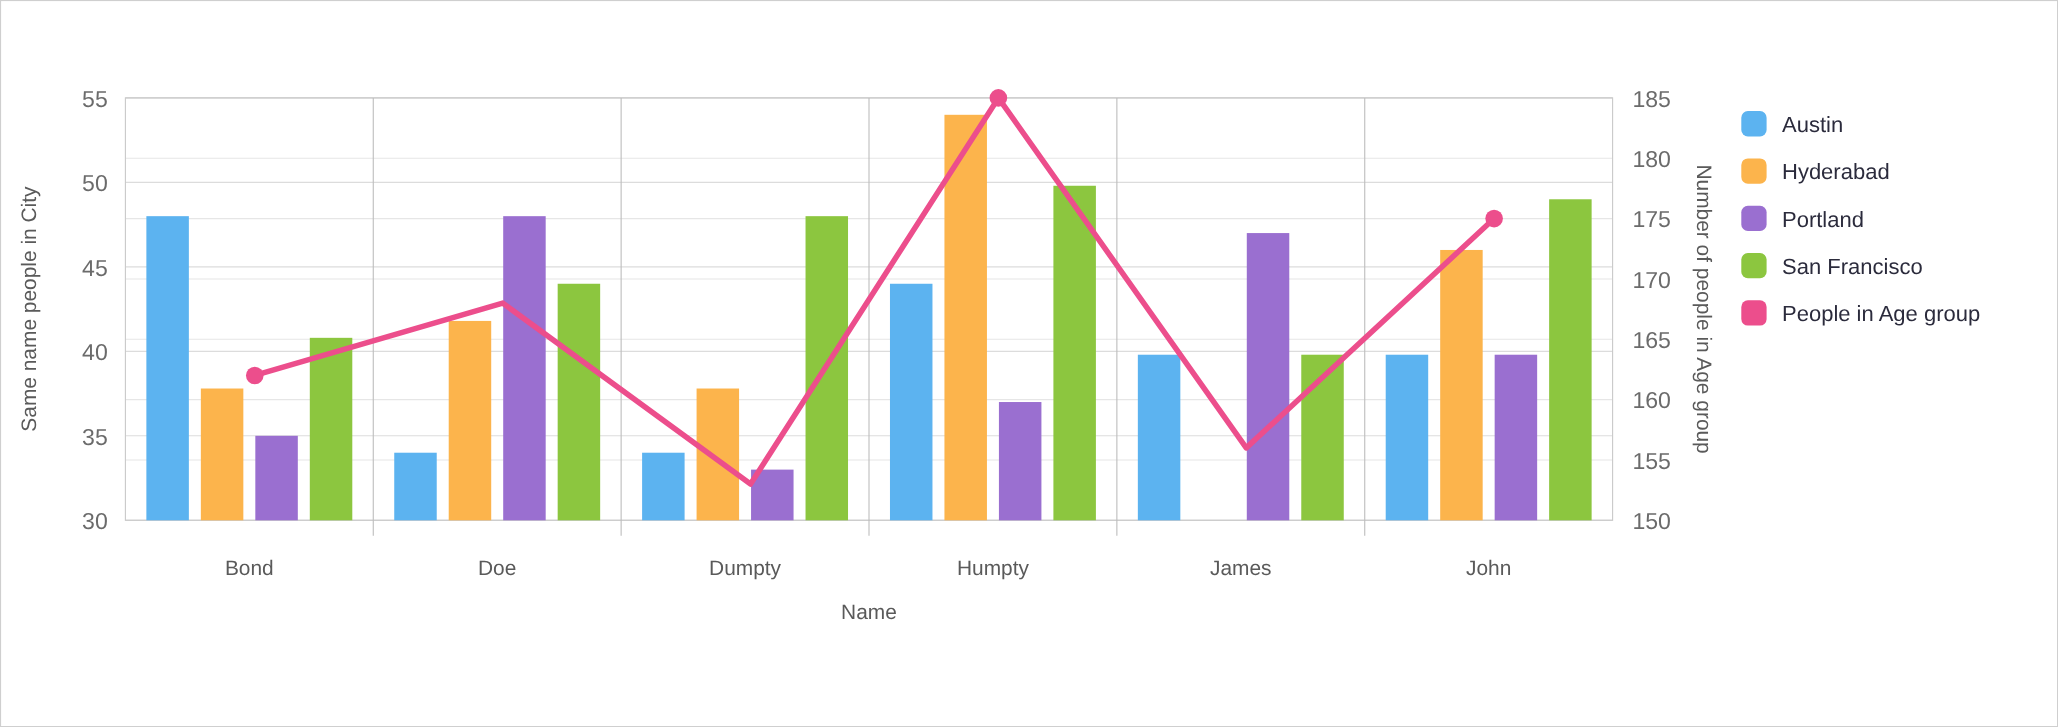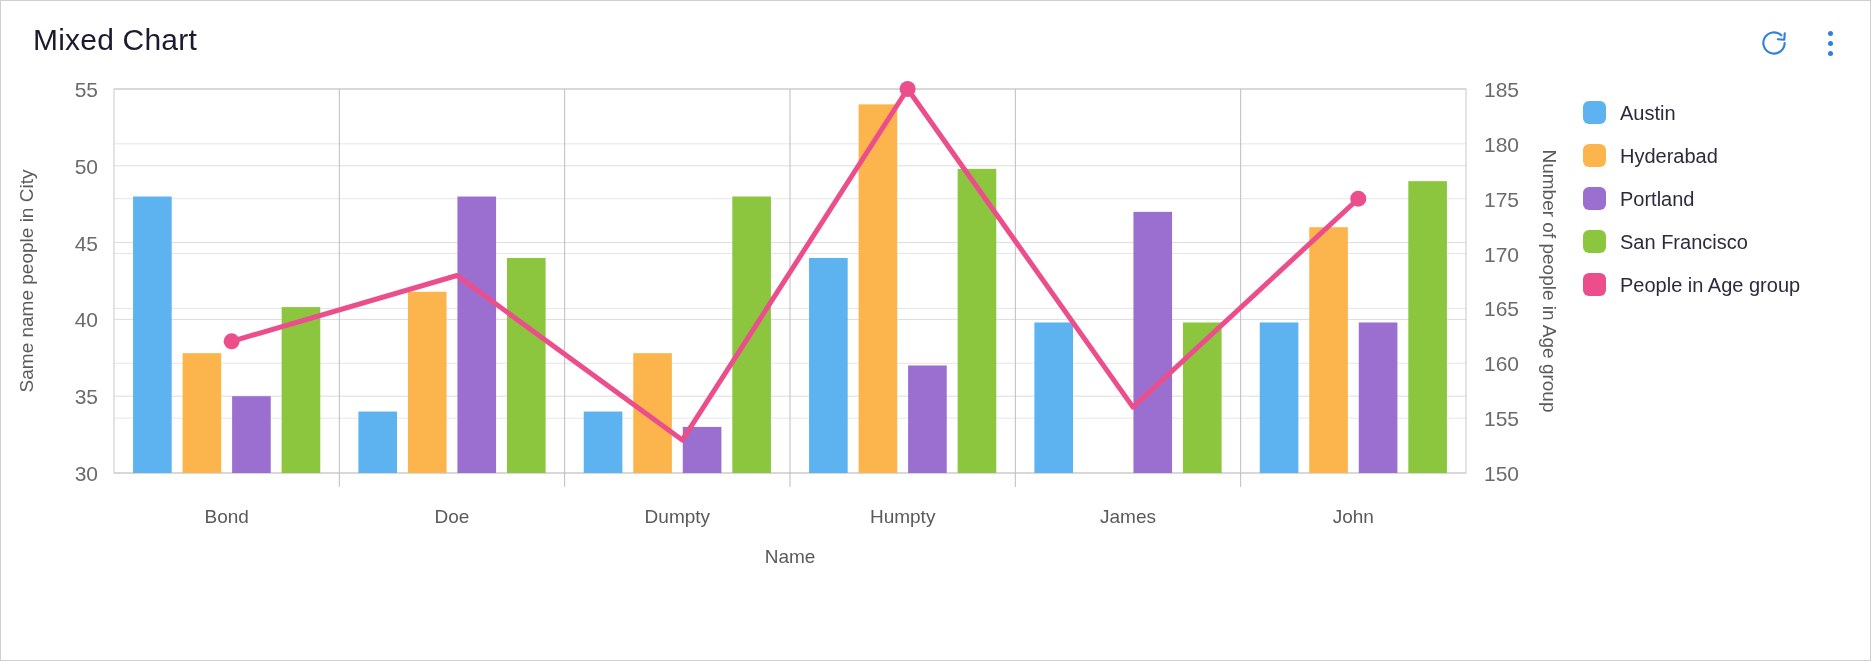--- a/index.html
+++ b/index.html
@@ -74,37 +74,20 @@
     font-size: 20px;
     fill: #2b2b3c;
   }
   .legend-row { cursor: pointer; }
 </style>
 </head>
 <body>
 
 <div id="app">
 
-  <div class="card-header">
-    <div class="card-title">Mixed Chart</div>
-
-    <div class="header-actions">
-      <button class="icon-btn" title="refresh">
-        <svg width="30" height="30" viewBox="0 0 24 24" fill="none" stroke="#2f7fe0" stroke-width="1.7" stroke-linecap="round">
-          <path d="M20.5 12a8.5 8.5 0 1 1-2.6-6.1"></path>
-          <path d="M20.6 4.2 L20.2 9.4 L15.1 9.0" stroke-linejoin="round"></path>
-        </svg>
-      </button>
-      <div class="kebab" title="more options">
-        <span></span>
-          <span></span>
-          <span></span>
-      </div>
-    </div>
-  </div>
 
   <div class="chart-wrap">
     <svg id="chart-svg" width="1871" height="589">
         <g>
           <line x1="113" x2="1465" y1="400" y2="400" stroke="#e6e6e6" stroke-width="1"></line>
           <line x1="113" x2="1465" y1="345.14285714285717" y2="345.14285714285717" stroke="#e6e6e6" stroke-width="1"></line>
           <line x1="113" x2="1465" y1="290.2857142857143" y2="290.2857142857143" stroke="#e6e6e6" stroke-width="1"></line>
           <line x1="113" x2="1465" y1="235.42857142857144" y2="235.42857142857144" stroke="#e6e6e6" stroke-width="1"></line>
           <line x1="113" x2="1465" y1="180.57142857142858" y2="180.57142857142858" stroke="#e6e6e6" stroke-width="1"></line>
           <line x1="113" x2="1465" y1="125.71428571428572" y2="125.71428571428572" stroke="#e6e6e6" stroke-width="1"></line>

